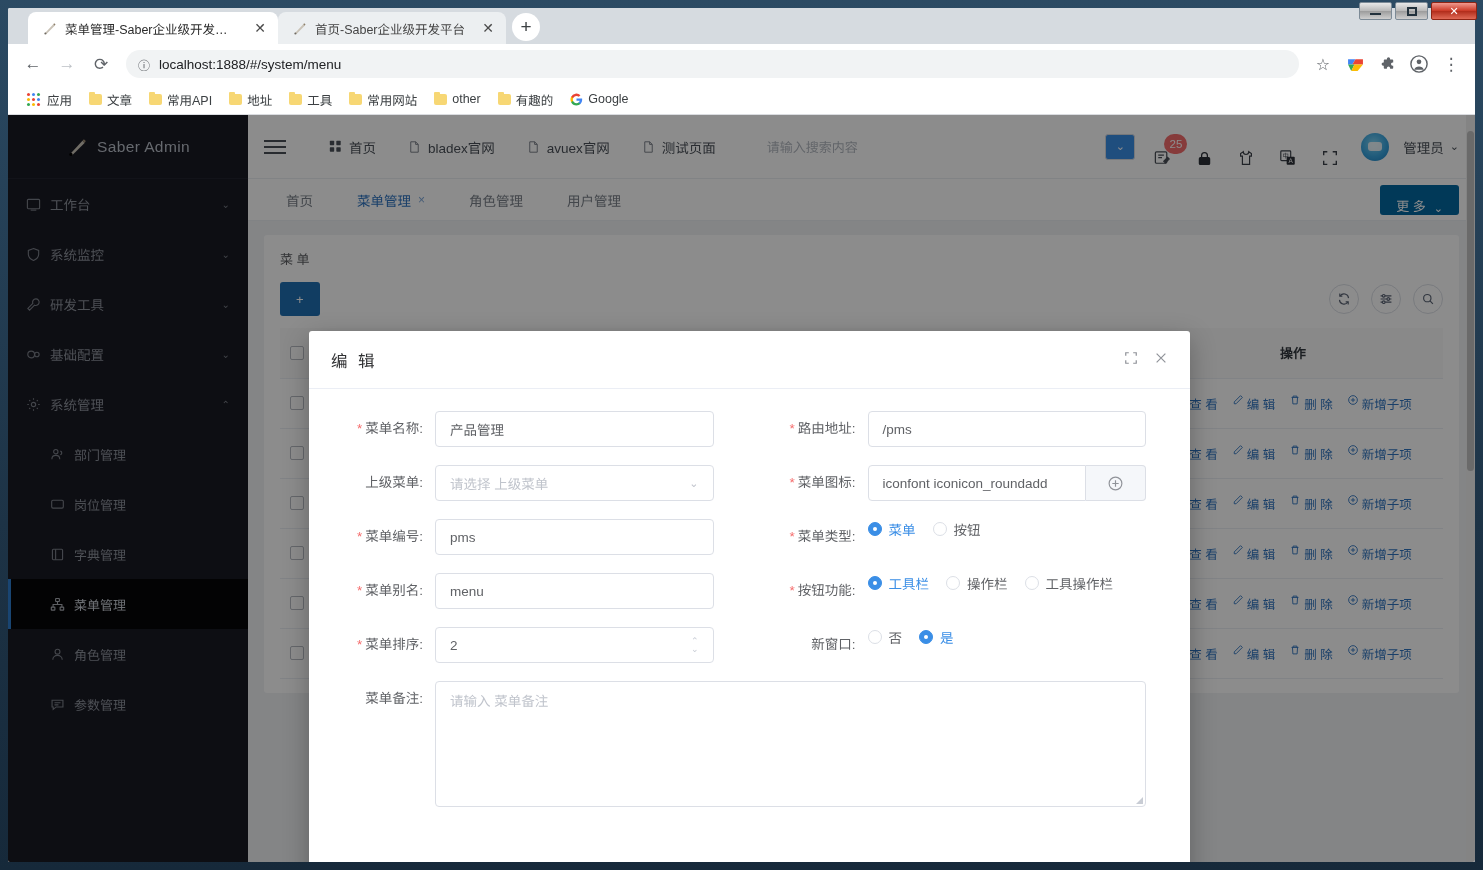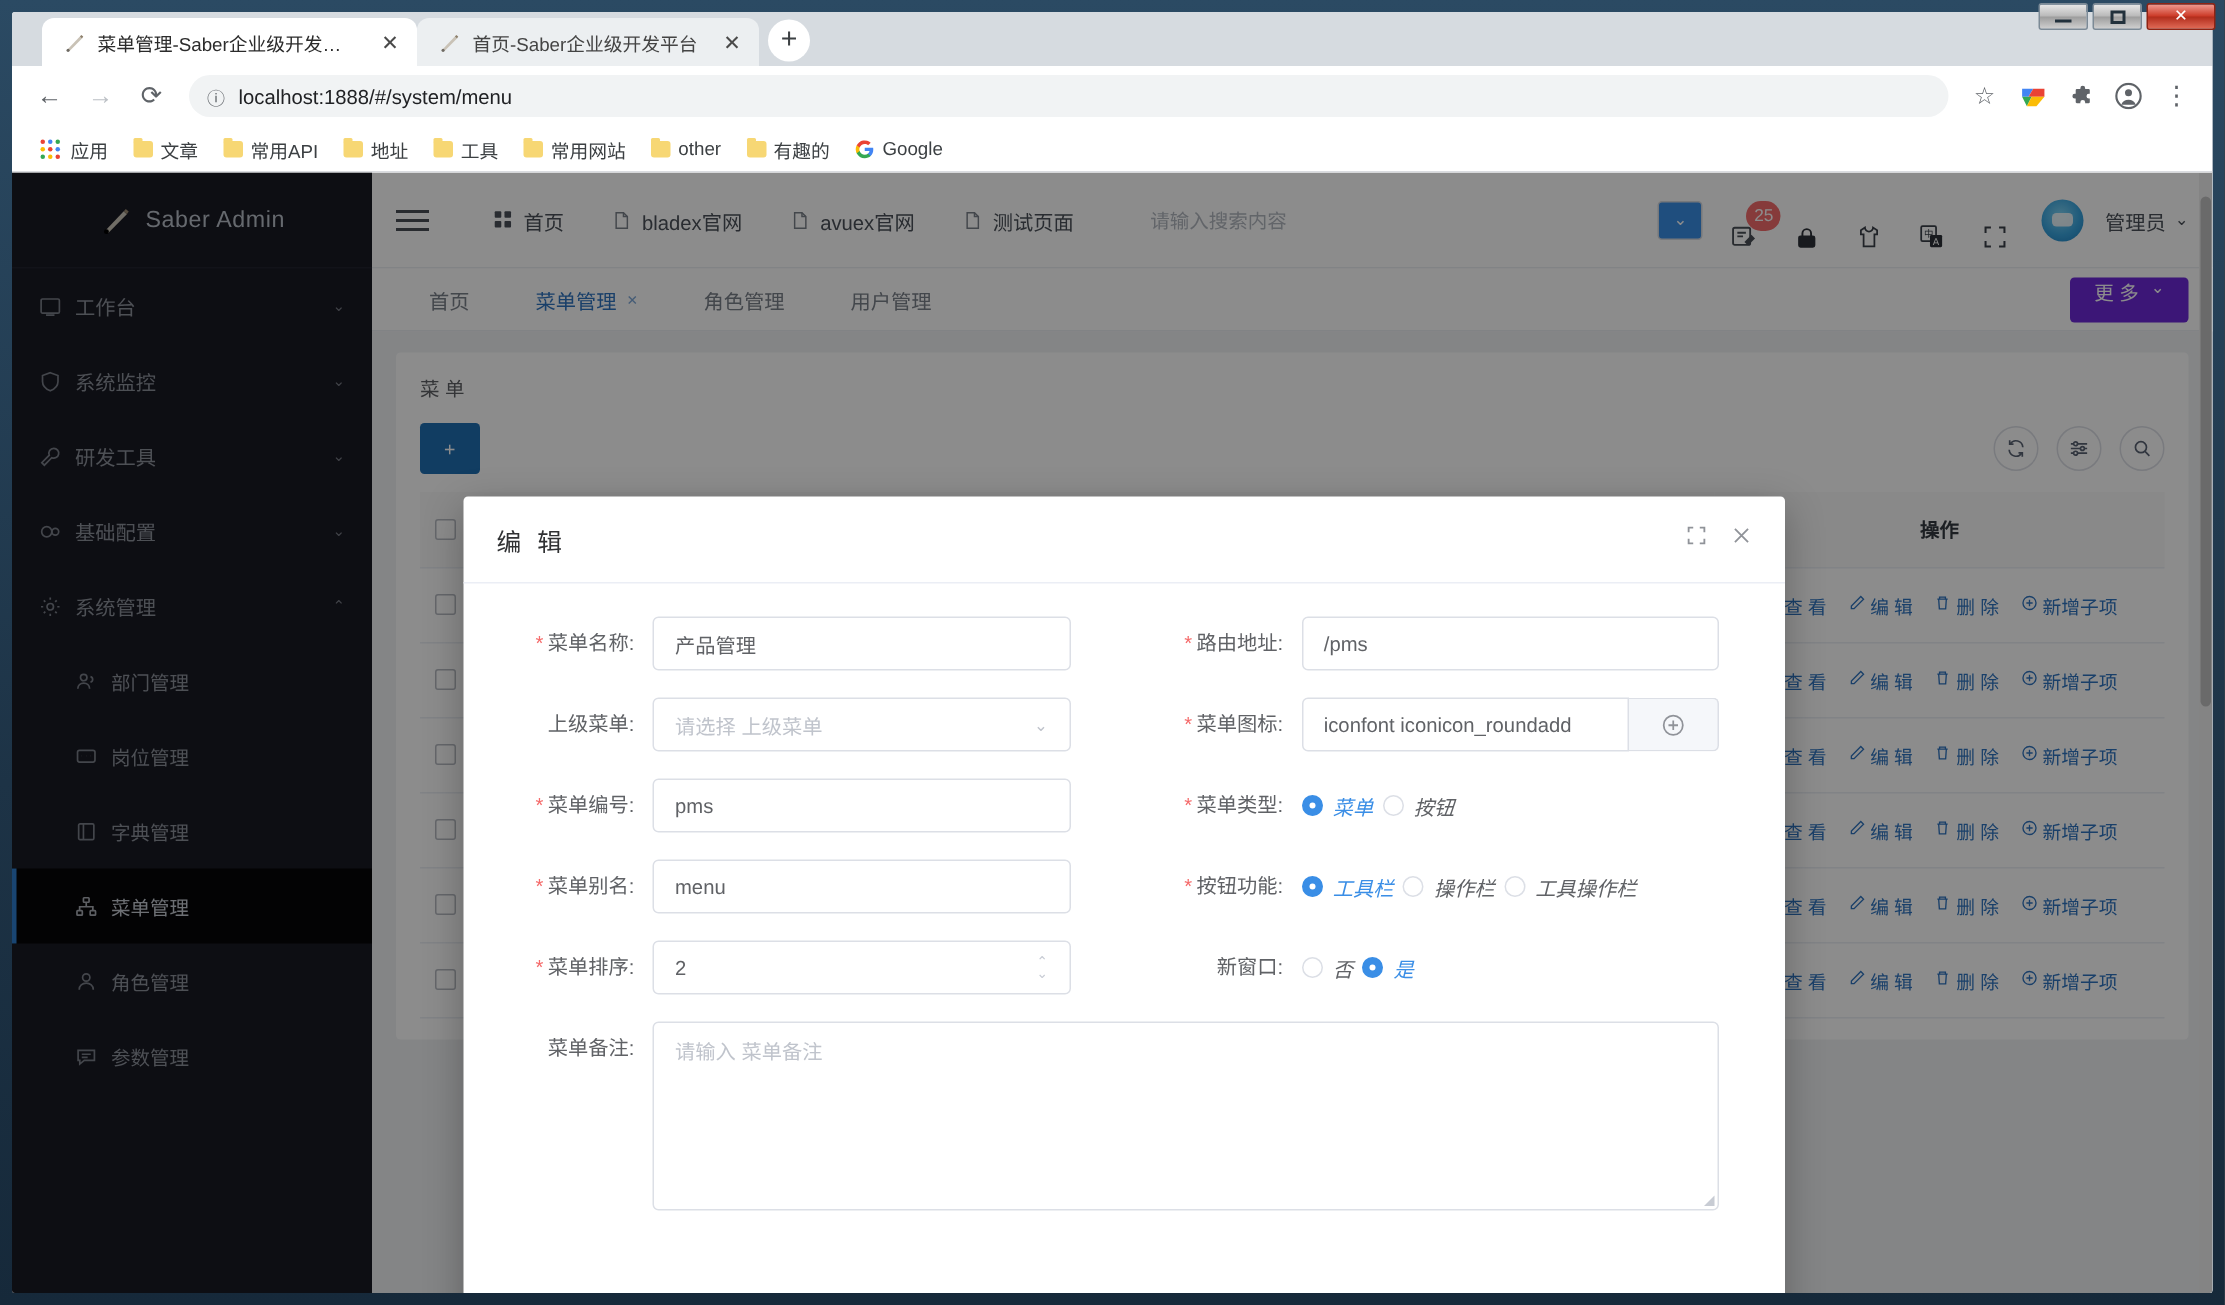--- a/index.html
+++ b/index.html
@@ -190,23 +190,23 @@
     height: 42px; background: #fff; display: flex; align-items: center;
     padding: 0 16px; border-bottom: 1px solid #eceef2; position: relative;
   }
   .page-tab {
     font-size: 13.5px; color: #7b818a; padding: 0 22px;
     display: flex; align-items: center; gap: 7px; white-space: nowrap;
   }
   .page-tab.active { color: #2f74c0; }
   .page-tab .x { font-size: 12px; color: #7fa8d8; }
   #more-btn {
-    margin-left: auto; background: #6d28d9; color: #fff;
+    margin-left: auto; background: #0369a1; color: #fff;
     height: 30px; padding: 0 16px; border-radius: 3px; font-size: 13px;
-    display: flex; align-items: flex-start; gap: 8px;
+    display: flex; align-items: flex-end; gap: 8px;
   }
 
   #content { padding: 14px 16px; }
   #card { background: #fff; border-radius: 3px; padding: 14px 16px; }
   #crumb { font-size: 13px; color: #606266; margin-bottom: 14px; }
   #toolrow { display: flex; align-items: center; margin-bottom: 12px; }
   #add-btn {
     background: #1f6fb2; color: #fff; height: 34px; padding: 0 16px;
     border-radius: 3px; font-size: 13px; display: flex; align-items: center; gap: 6px;
   }
@@ -221,21 +221,21 @@
     height: 50px; text-align: left; padding: 0 10px; font-weight: normal;
   }
   th { color: #343a40; font-weight: bold; background: #fafafa; }
   .cbx {
     width: 14px; height: 14px; border: 1px solid #b8bcc4;
     border-radius: 2px; background: #fff; display: block;
   }
   .op-cell { text-align: center; white-space: nowrap; }
   .op {
     color: #2f74c0; font-size: 12.5px; margin: 0 7px;
-    display: inline-flex; align-items: center; gap: 3px;
+    display: inline-flex; align-items: flex-start; gap: 3px;
   }
 
   
   #overlay {
     position: absolute; inset: 0; background: rgba(0,0,0,.45); z-index: 20;
   }
   #dialog {
     position: absolute; left: 301px; top: 216px;
     width: 881px; height: 591px; background: #fff;
     border-radius: 3px; z-index: 30;
@@ -270,21 +270,21 @@
   .inp-group .append {
     width: 60px; border: 1px solid #dcdfe6; border-left: none;
     border-radius: 0 4px 4px 0; background: #f5f7fa;
     display: flex; align-items: center; justify-content: center;
     color: #909399;
   }
   .stepper {
     margin-left: auto; display: flex; flex-direction: column;
     align-items: center; color: #c7cbd4; line-height: 8px; font-size: 9px;
   }
-  .radios { display: flex; align-items: center; height: 36px; gap: 6px; font-style: italic; }
+  .radios { display: flex; align-items: flex-start; height: 36px; gap: 17px; }
   .radio { display: flex; align-items: center; gap: 7px; font-size: 13.5px; color: #606266; }
   .radio.sel { color: #3a8ee6; }
   .rdot {
     width: 14px; height: 14px; border-radius: 50%; border: 1px solid #dcdfe6;
     background: #fff; flex: 0 0 14px; position: relative;
   }
   .radio.sel .rdot { border-color: #3a8ee6; background: #3a8ee6; }
   .radio.sel .rdot::after {
     content: ''; position: absolute; left: 4px; top: 4px;
     width: 4px; height: 4px; border-radius: 50%; background: #fff;

